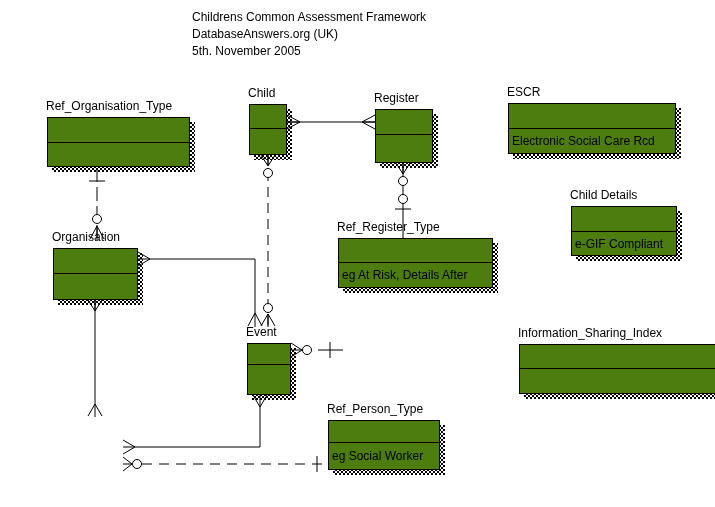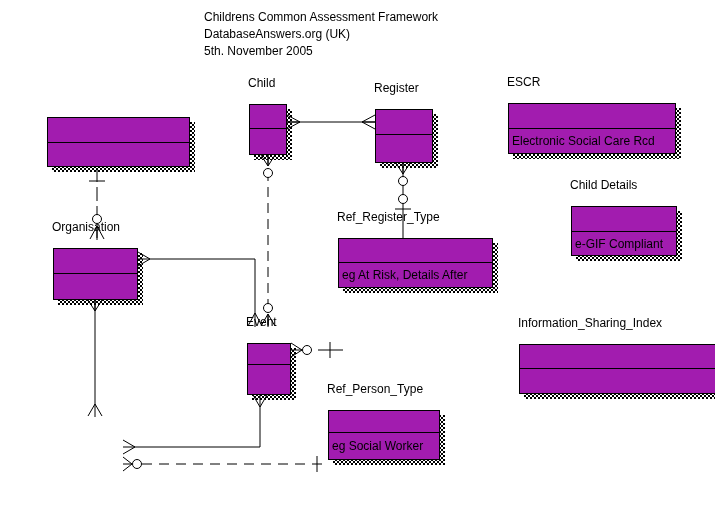--- a/index.html
+++ b/index.html
@@ -1,53 +1,53 @@
 <!DOCTYPE html>
 <html><head>
 <meta charset="utf-8">
 <style>
   html,body { margin:0; padding:0; background:#fff; }
   .canvas {
     position:relative; width:715px; height:507px; background:#fff;
     font-family:"Liberation Sans", sans-serif; color:#000; overflow:hidden;
   }
   .header { position:absolute; left:192px; top:9px; font-size:12px; line-height:17px; }
-  .header div { white-space:nowrap;margin-left:12px; }
+  .header div { white-space:nowrap; }
 
   .entity { position:absolute; z-index:1; }
   .entity .title {
-    position:absolute; bottom:100%; left:-1px; margin-bottom:14px;
+    position:absolute; bottom:100%; left:-1px; margin-bottom:4px;
     font-size:12px; line-height:14px; white-space:nowrap;
   }
   .entity .shadow {
     position:absolute; left:5px; top:5px; width:100%; height:100%;
     background-image:conic-gradient(#000 0 25%, #fff 0 50%, #000 0 75%, #fff 0);
     background-size:4px 4px;
   }
   .entity .box {
-    position:absolute; inset:0; border:1px solid #000; background:#a21caf;
+    position:absolute; inset:0; border:1px solid #000; background:#4d7c0f;
     display:flex; flex-direction:column;
   }
   .sec-top { height:var(--split); border-bottom:1px solid #000; }
   .sec-bottom { flex:1; display:flex; align-items:center; padding:0 3px;
     font-size:12px; white-space:nowrap; overflow:hidden; }
 
   
   .ent-ref-organisation-type { left:47px;  top:117px; width:143px; height:50px; --split:24px; }
   .ent-child                 { left:249px; top:104px; width:38px;  height:51px; --split:23px; }
   .ent-register              { left:375px; top:109px; width:58px;  height:54px; --split:24px; }
   .ent-escr                  { left:508px; top:103px; width:168px; height:51px; --split:24px; }
   .ent-ref-register-type     { left:338px; top:238px; width:155px; height:50px; --split:23px; }
   .ent-child-details         { left:571px; top:206px; width:106px; height:50px; --split:24px; }
   .ent-organisation          { left:53px;  top:248px; width:85px;  height:52px; --split:24px; }
   .ent-event                 { left:247px; top:343px; width:44px;  height:52px; --split:20px; }
   .ent-ref-event-type        { left:343px; top:340px; width:155px; height:49px; --split:22px; }
   .ent-information-sharing-index { left:519px; top:344px; width:163px; height:50px;padding-left:47px; --split:23px; }
   .ent-person                { left:72px;  top:433px; width:51px;  height:51px; --split:23px; }
-  .ent-ref-person-type       { left:328px; top:410px; width:112px; height:50px; --split:21px; }
+  .ent-ref-person-type       { left:328px; top:420px; width:112px; height:50px; --split:21px; }
 
   svg.rels { position:absolute; left:0; top:0; z-index:5; pointer-events:none; }
   .rel { stroke:#000; stroke-width:1; fill:none; }
   .rel circle { fill:#fff; }
 </style>
 </head>
 <body>
 
 <div class="canvas">
 
@@ -106,20 +106,21 @@
     </g>
     <g class="rel">
       <path d="M302,350 L291,343 M302,350 L291,350 M302,350 L291,357"></path>
       <circle cx="307" cy="350" r="4.5"></circle>
       <line x1="318" y1="350" x2="343" y2="350"></line>
       <line x1="330" y1="342" x2="330" y2="358"></line>
     </g>
   </svg>
 
   <div class="entity ent-ref-organisation-type">
+    <div class="title">Ref_Organisation_Type</div>
     <div class="shadow"></div>
     <div class="box">
       <div class="sec-top"></div>
       <div class="sec-bottom">
           <span></span>
         </div>
     </div>
   </div>
 
   <div class="entity ent-child">

